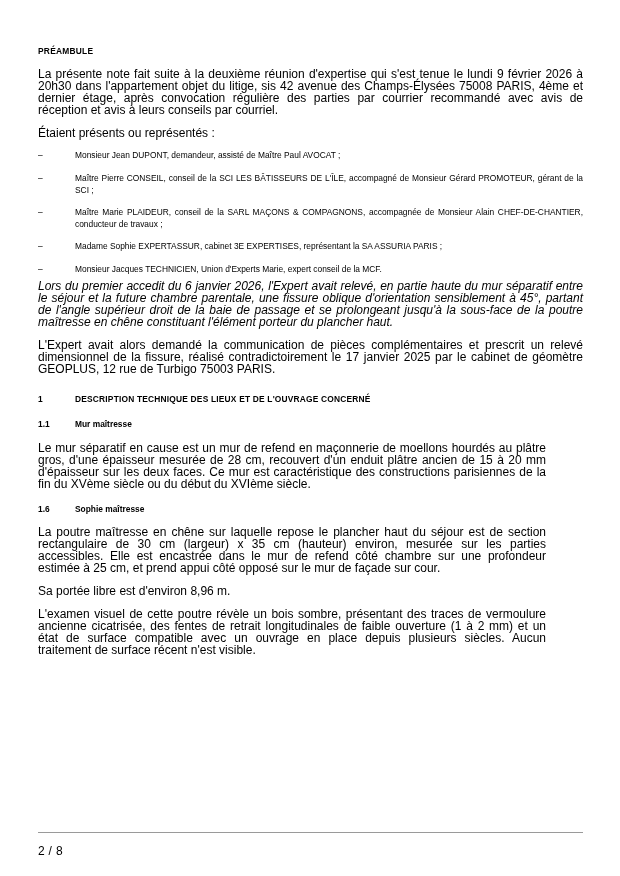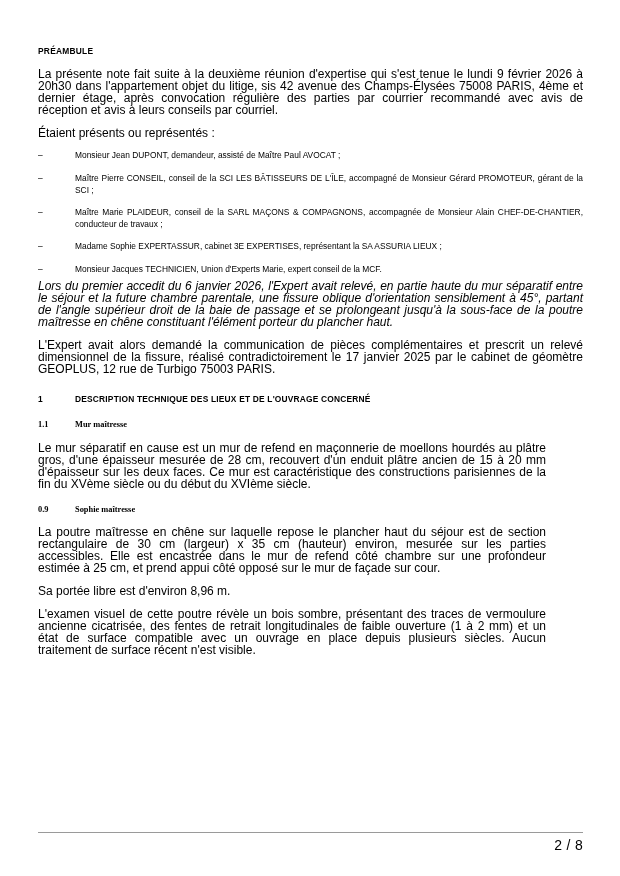--- a/index.html
+++ b/index.html
@@ -98,21 +98,20 @@
     margin-left: 37px;
     width: 508px;
   }
 
   .gap-before-section {
     margin-top: 19px;
   }
 
   .gap-before-sub {
     margin-top: 14px;
-    font-family: Liberation Serif, serif;
   }
 
   .gap-big {
     margin-top: 18px;
     font-style: italic;
   }
 
   
   .footer {
     position: absolute;
@@ -123,24 +122,24 @@
 
   .footer-rule {
     width: 100%;
     height: 1px;
     background: #9a9a9a;
     border: 0;
     margin: 0;
   }
 
   .footer-pageno {
-    text-align: right;
-    font-size: 14px;
+    text-align: left;
+    font-size: 12px;
     line-height: 11px;
-    margin-top: 7px;
+    margin-top: 13px;
     letter-spacing: 0.3px;
   }
 </style>
 </head>
 <body>
 
 <div class="page">
 
   <div class="content">
 
@@ -158,21 +157,21 @@
       <li class="list-item">
         <span class="list-dash">–</span>
         <span>Maître Pierre CONSEIL, conseil de la SCI LES BÂTISSEURS DE L'ÎLE, accompagné de Monsieur Gérard PROMOTEUR, gérant de la SCI ;</span>
       </li>
       <li class="list-item">
         <span class="list-dash">–</span>
         <span>Maître Marie PLAIDEUR, conseil de la SARL MAÇONS &amp; COMPAGNONS, accompagnée de Monsieur Alain CHEF-DE-CHANTIER, conducteur de travaux ;</span>
       </li>
       <li class="list-item">
         <span class="list-dash">–</span>
-        <span>Madame Sophie EXPERTASSUR, cabinet 3E EXPERTISES, représentant la SA ASSURIA LIEUX ;</span>
+        <span>Madame Sophie EXPERTASSUR, cabinet 3E EXPERTISES, représentant la SA ASSURIA PARIS ;</span>
       </li>
       <li class="list-item">
         <span class="list-dash">–</span>
         <span>Monsieur Jacques TECHNICIEN, Union d'Experts Marie, expert conseil de la MCF.</span>
       </li>
     </ul>
 
     <p class="body gap-big">Lors du premier accedit du 6 janvier 2026, l'Expert avait relevé, en partie haute du mur séparatif entre le séjour et la future chambre parentale, une fissure oblique d'orientation sensiblement à 45°, partant de l'angle supérieur droit de la baie de passage et se prolongeant jusqu'à la sous-face de la poutre maîtresse en chêne constituant l'élément porteur du plancher haut.</p>
 
     <p class="body">L'Expert avait alors demandé la communication de pièces complémentaires et prescrit un relevé dimensionnel de la fissure, réalisé contradictoirement le 17 janvier 2025 par le cabinet de géomètre GEOPLUS, 12 rue de Turbigo 75003 PARIS.</p>
@@ -183,21 +182,21 @@
     </div>
 
     <div class="heading gap-before-sub">
       <span class="heading-num">1.1</span>
       <span>Mur maîtresse</span>
     </div>
 
     <p class="body indented">Le mur séparatif en cause est un mur de refend en maçonnerie de moellons hourdés au plâtre gros, d'une épaisseur mesurée de 28 cm, recouvert d'un enduit plâtre ancien de 15 à 20 mm d'épaisseur sur les deux faces. Ce mur est caractéristique des constructions parisiennes de la fin du XVème siècle ou du début du XVIème siècle.</p>
 
     <div class="heading gap-before-sub">
-      <span class="heading-num">0.9</span>
+      <span class="heading-num">1.6</span>
       <span>Sophie maîtresse</span>
     </div>
 
     <p class="body indented">La poutre maîtresse en chêne sur laquelle repose le plancher haut du séjour est de section rectangulaire de 30 cm (largeur) x 35 cm (hauteur) environ, mesurée sur les parties accessibles. Elle est encastrée dans le mur de refend côté chambre sur une profondeur estimée à 25 cm, et prend appui côté opposé sur le mur de façade sur cour.</p>
 
     <p class="body indented">Sa portée libre est d'environ 8,96 m.</p>
 
     <p class="body indented">L'examen visuel de cette poutre révèle un bois sombre, présentant des traces de vermoulure ancienne cicatrisée, des fentes de retrait longitudinales de faible ouverture (1 à 2 mm) et un état de surface compatible avec un ouvrage en place depuis plusieurs siècles. Aucun traitement de surface récent n'est visible.</p>
 
   </div>

